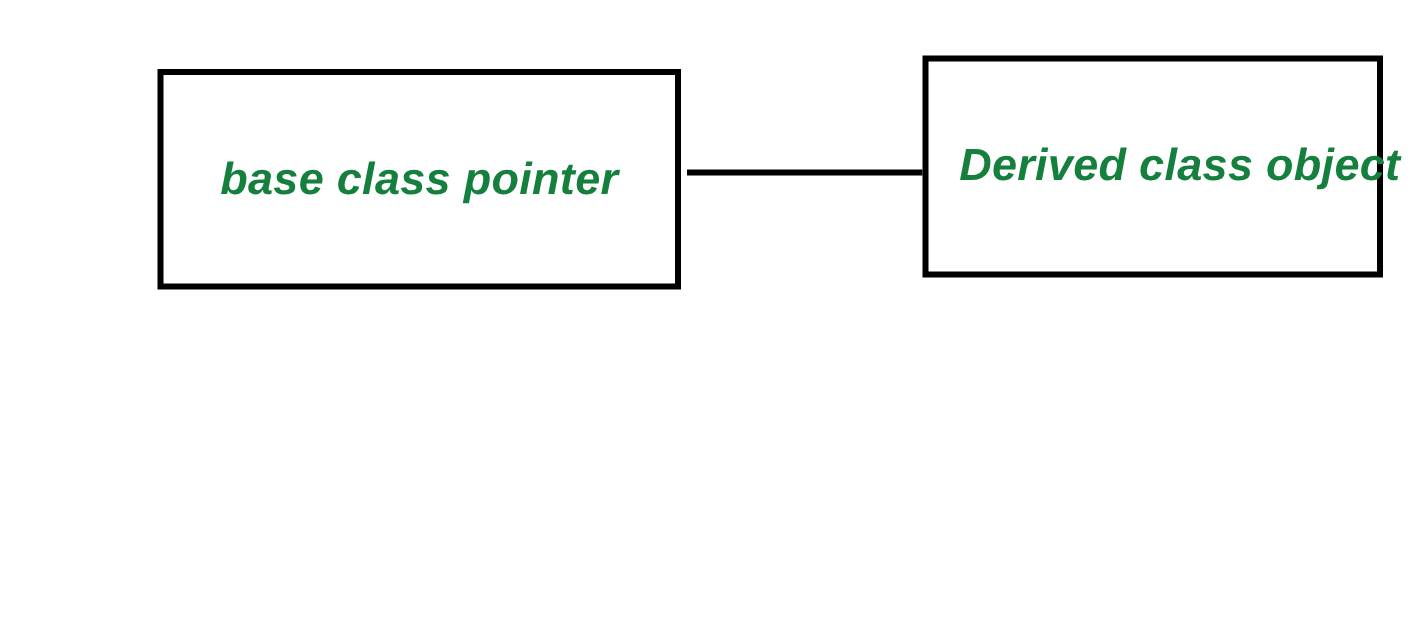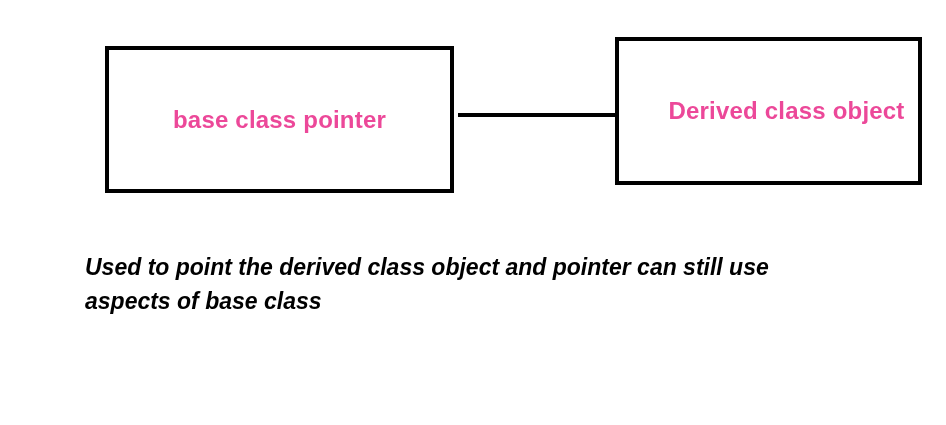--- a/index.html
+++ b/index.html
@@ -24,22 +24,23 @@
     border: 4px solid #000000;
     background: #ffffff;
     display: flex;
     align-items: center;
     justify-content: center;
   }
 
   .node-label {
     font-family: "Liberation Sans", sans-serif;
     font-weight: bold;
-    font-size: 24px;
-    color: #ec4899;
+    font-style: italic;
+    font-size: 30px;
+    color: #15803d;
     white-space: nowrap;
     letter-spacing: 0.2px;
   }
 
   #box-base {
     left: 105px;
     top: 46px;
     width: 349px;
     height: 147px;
   }
@@ -99,18 +100,14 @@
     <span class="node-label">base class pointer</span>
   </div>
 
   <div id="connector-line"></div>
 
 
   <div class="node-box" id="box-derived">
     <span class="node-label">Derived class object</span>
   </div>
 
-  <div id="caption">
-    <span class="cap-line">Used to point the derived class object and pointer can still use</span>
-    <span class="cap-line">aspects of base class</span>
-  </div>
 
 </div>
 
 </body></html>

